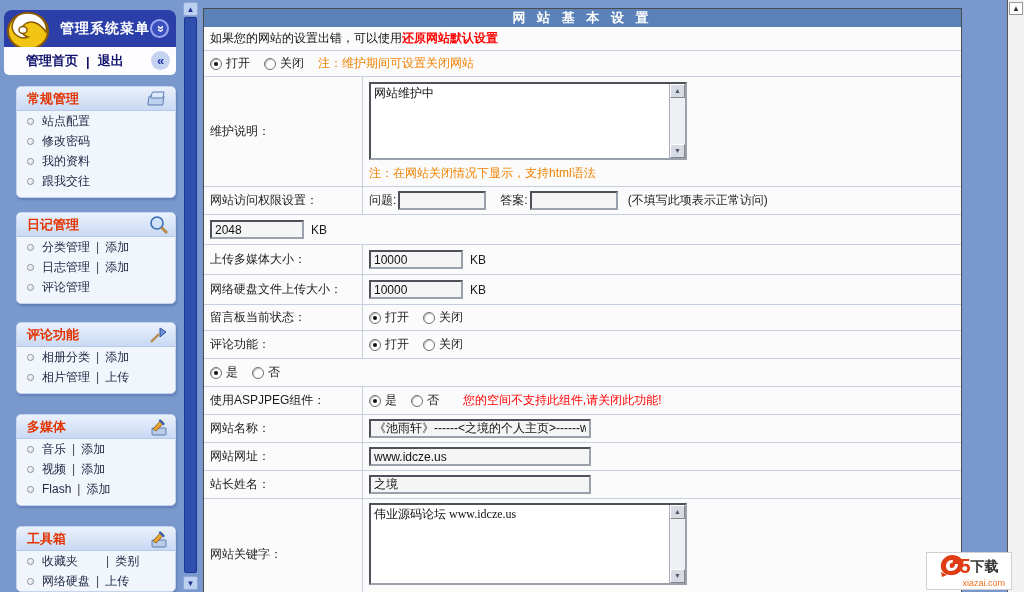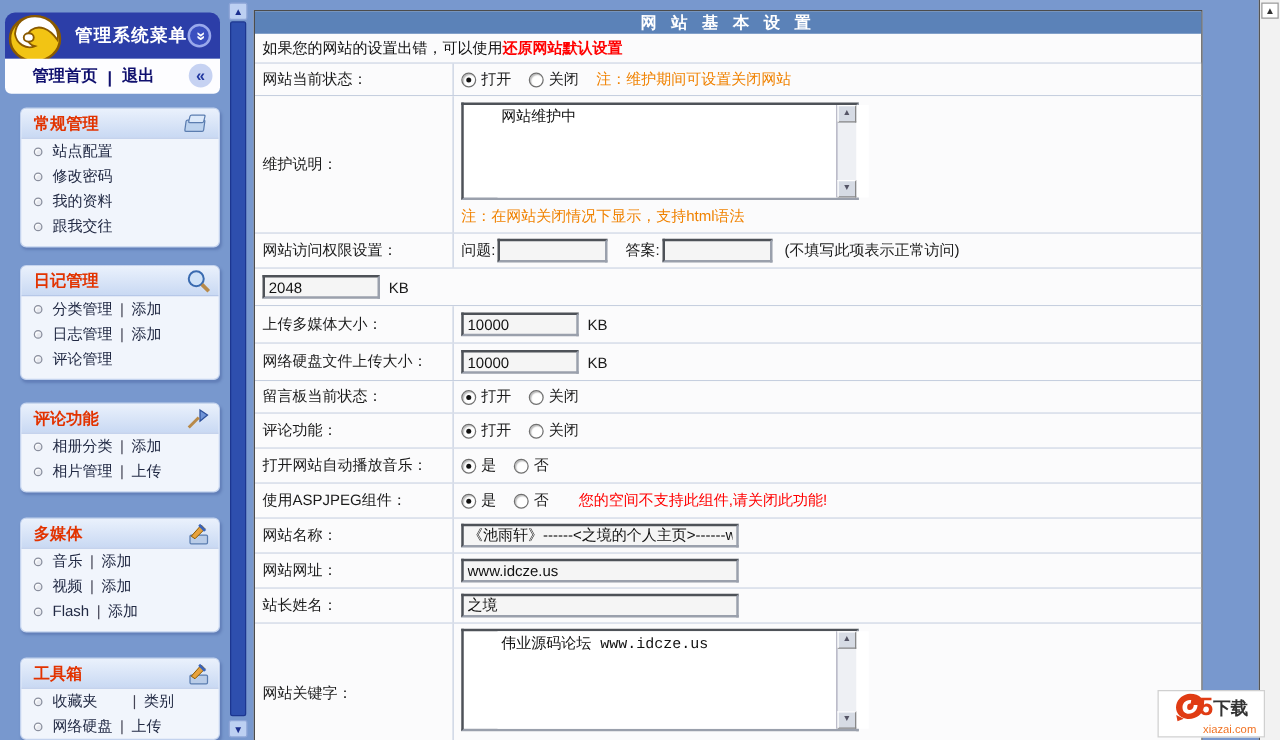--- a/index.html
+++ b/index.html
@@ -70,21 +70,21 @@
   input.txt { height:19px; border:2px inset #9aa0ac; background:#f5f5f5; font-size:12px;
     padding:0 3px; font-family:inherit; color:#111; }
   .w94{width:94px} .w222{width:222px} .w88{width:88px}
   .unit { margin-left:7px; }
   .qa-lab { margin-right:2px; }
   .qa-gap { margin-left:14px; }
   .hint { margin-left:10px; }
 
   .ta-wrap { position:relative; width:318px; border:2px inset #9aa0ac; background:#fff; }
   .ta-wrap textarea { width:calc(100% - 17px); height:100%; border:none; resize:none; overflow:hidden;
-    font-family:Liberation Mono, monospace; font-size:12px; padding:1px 3px; background:#fff; color:#111; outline:none;margin-left:27px; }
+    font-family:Liberation Serif, serif; font-size:12px; padding:1px 3px; background:#fff; color:#111; outline:none; }
   .ta-sb { position:absolute; right:0; top:0; bottom:0; width:16px; background:#eef0f4; border-left:1px solid #aab; }
   .ta-sb .b { position:absolute; left:0; width:15px; height:14px; background:#d6dbe4;
     border:1px solid; border-color:#fff #888 #888 #fff; color:#556; font-size:7px;
     display:flex; align-items:center; justify-content:center; cursor:pointer; }
   .ta-note { margin-top:5px; }
   .h78{height:78px} .h82{height:82px}
 
   
   .r-scroll { position:absolute; left:1007px; top:0; width:17px; height:592px;
     background:#f2f2f2; border-left:1px solid #555; }
@@ -258,21 +258,20 @@
 
   <div class="main">
     <div class="m-title">网 站 基 本 设 置</div>
 
     <div class="m-intro">
       <span>如果您的网站的设置出错，可以使用</span>
       <a>还原网站默认设置</a>
     </div>
 
     <div class="row h26">
-      <div class="lbl">网站当前状态：</div>
       <div class="val">
         <span class="radio checked"></span>
         <span class="opt">打开</span>
         <span class="radio"></span>
         <span class="opt">关闭</span>
         <span class="note-orange">注：维护期间可设置关闭网站</span>
       </div>
     </div>
 
     <div class="row h110">
@@ -337,21 +336,20 @@
       <div class="lbl">评论功能：</div>
       <div class="val">
         <span class="radio checked"></span>
         <span class="opt">打开</span>
         <span class="radio"></span>
         <span class="opt">关闭</span>
       </div>
     </div>
 
     <div class="row h28">
-      <div class="lbl">打开网站自动播放音乐：</div>
       <div class="val">
         <span class="radio checked"></span>
         <span class="opt">是</span>
         <span class="radio"></span>
         <span class="opt">否</span>
       </div>
     </div>
 
     <div class="row h28">
       <div class="lbl">使用ASPJPEG组件：</div>

